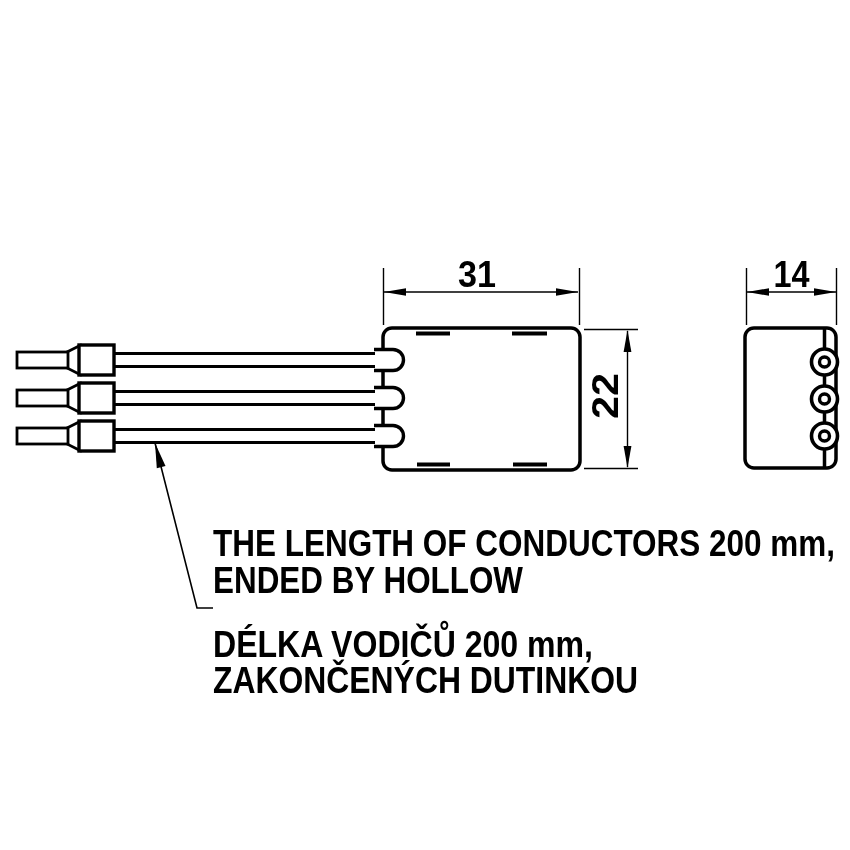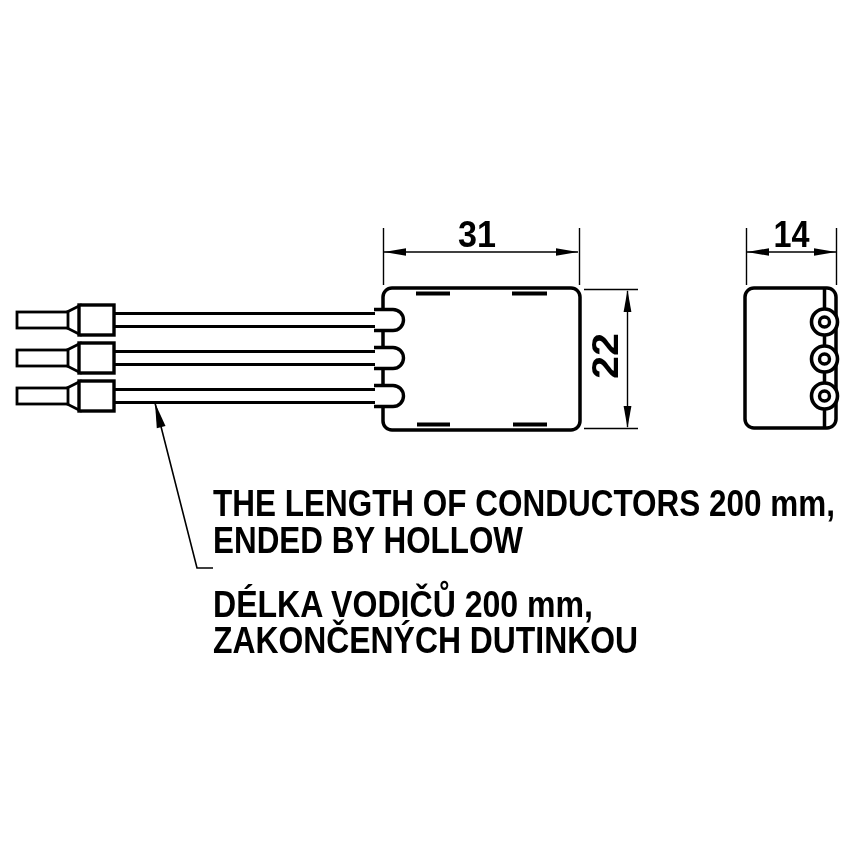--- a/index.html
+++ b/index.html
@@ -8,20 +8,21 @@
     background: #ffffff;
     width: 850px;
     height: 850px;
     overflow: hidden;
   }
   .stage {
     position: relative;
     width: 850px;
     height: 784px;
     background: #ffffff;
+    margin-top: 40px;
   }
   svg text {
     font-family: "Liberation Sans", "DejaVu Sans", sans-serif;
     font-weight: bold;
     fill: #000000;
   }
   .dim-num { font-size: 36px; }
   .note    { font-size: 36px; }
 </style>
 </head>

